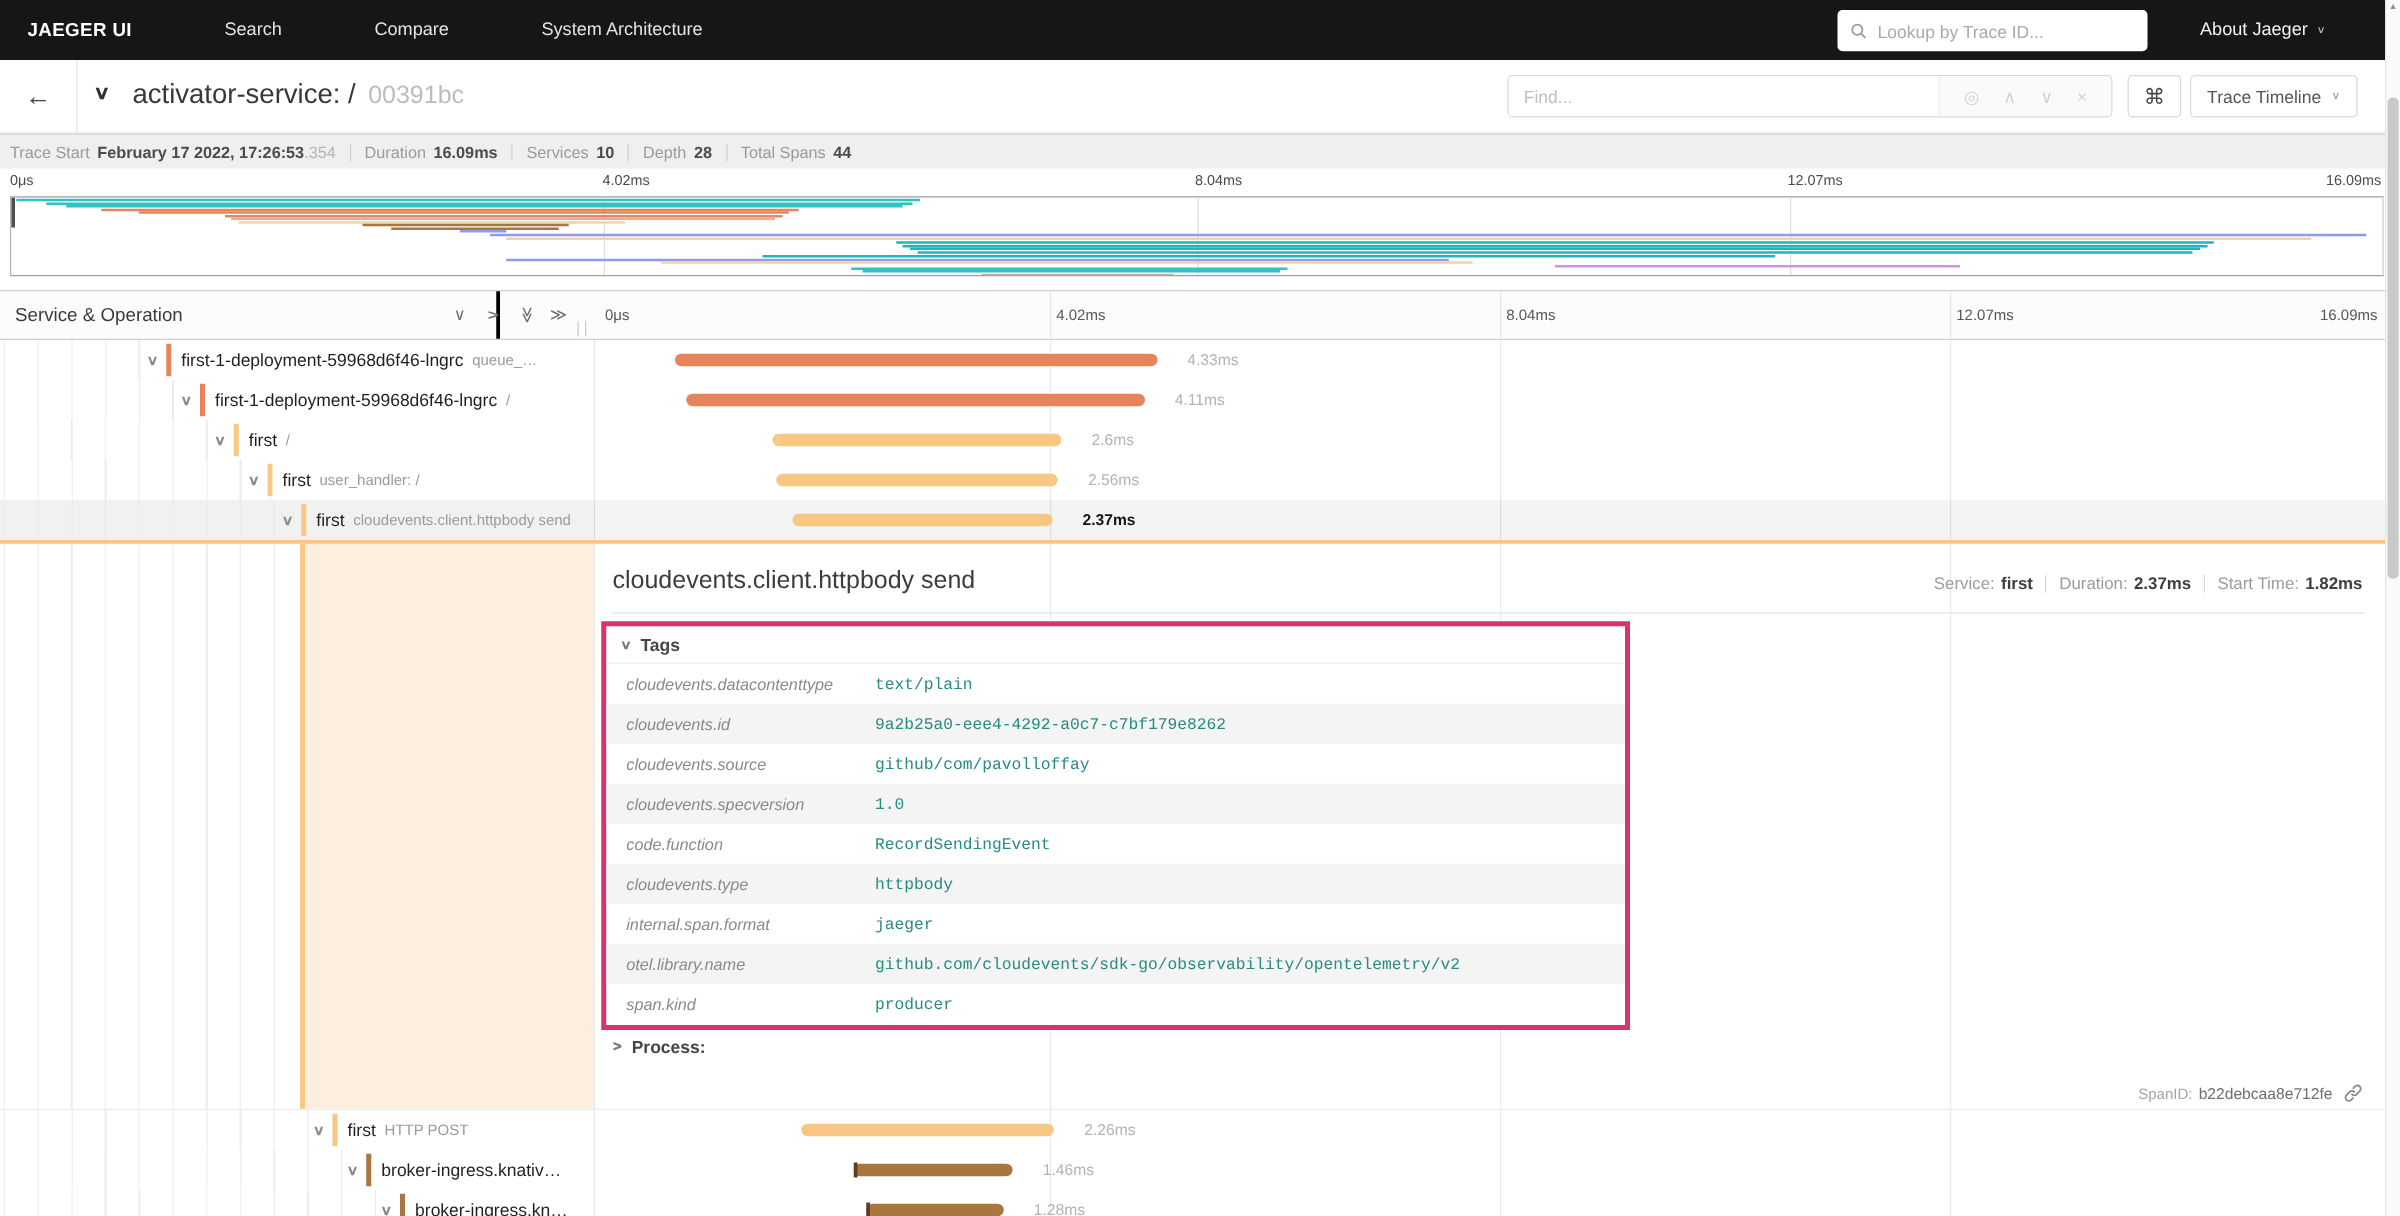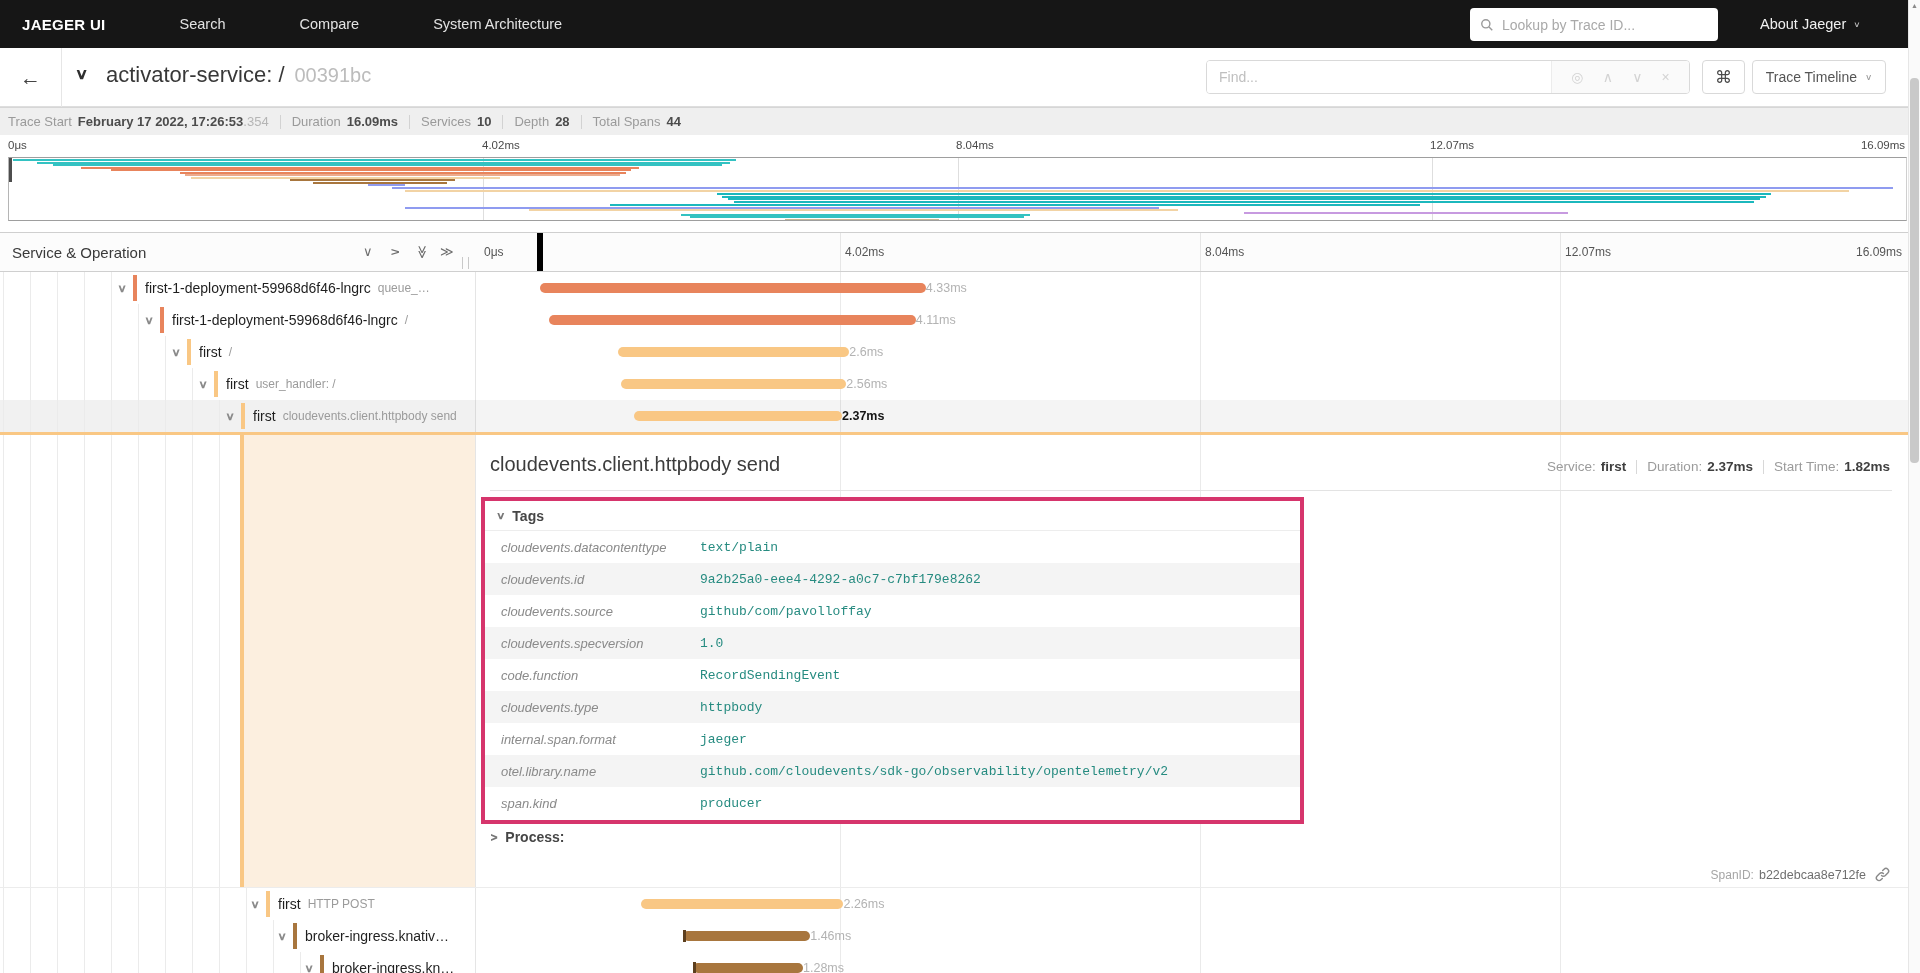--- a/index.html
+++ b/index.html
@@ -59,21 +59,21 @@
   .mm-canvas { position:absolute; left:8px; top:157px; width:1899px; height:64px; background:#fff;
     border-top:1px solid #9e9e9e; border-bottom:1px solid #9e9e9e; border-left:1px solid #b5b5b5;
     border-right:1px solid #cfcfcf; overflow:hidden; cursor:crosshair; }
   .mm-scrub { position:absolute; left:0; top:0; width:3px; height:24px; background:#4d4d4d; }
   .mm-grid { position:absolute; top:0; bottom:0; width:1px; background:#dedede; }
   .mm-bar { position:absolute; height:2.4px; }
 
   
   .ghead { position:absolute; left:0; top:232px; width:1920px; height:40px; background:#fcfcfc;
     border-top:1px solid #cfcfcf; border-bottom:1px solid #cfcfcf; }
-  .ghead-left { position:absolute; left:0; top:0; width:543px; height:100%; border-right:6px solid #000000; }
+  .ghead-left { position:absolute; left:0; top:0; width:400px; height:100%; border-right:3px solid #000000; }
   .ghead-title { position:absolute; left:12px; top:11px; font-size:15px; color:#3a3a3a; }
   .gh-ic { position:absolute; top:12px; font-size:13px; color:#6e6e6e; cursor:pointer; line-height:14px; }
   .gh-handle { position:absolute; left:462px; top:24px; width:7px; height:12px; cursor:col-resize;
     border-left:1.5px solid #c9c9c9; border-right:1.5px solid #c9c9c9; }
   .ghead-right { position:absolute; left:475px; right:0; top:0; height:100%; }
   .gh-line { position:absolute; top:0; bottom:0; width:1px; background:#e6e6e6; }
   .gh-tick { position:absolute; top:12px; font-size:12px; color:#555; }
 
   
   .rows-section { position:absolute; left:0; top:272px; width:1920px; height:701px; background:#fff; overflow:hidden; }
@@ -86,21 +86,21 @@
     background-image:repeating-linear-gradient(to right, #ebebeb 0 1px, transparent 1px 27px);
     background-position:3px 0; }
   .chev-btn { position:relative; font-size:11px; color:#8a8a8a; font-weight:bold; transform:scaleX(1.2);
     cursor:pointer; }
   .cbar { width:4px; height:26px; margin-left:7px; flex:none; }
   .svc { font-size:14px; color:#1f1f1f; margin-left:8px; white-space:nowrap; }
   .op  { font-size:12px; color:#9b9b9b; margin-left:7px; white-space:nowrap; }
   .row-timeline { position:relative; flex:1; height:100%; }
   .bar { position:absolute; top:11px; height:10px; border-radius:5px; cursor:pointer; }
   .bar .tick { position:absolute; left:0; top:-1px; width:3px; height:12px; background:#5d3f1e; }
-  .dur { position:absolute; top:9px; font-size:12.5px; color:#b3b3b3; padding-left:0; white-space:nowrap; }
+  .dur { position:absolute; top:9px; font-size:12.5px; color:#b3b3b3; padding-left:24px; white-space:nowrap; }
   .row.selected .row-name { background:#f1f1f1; }
   .row.selected .row-timeline { background:rgba(0,0,0,.045); }
   .row.selected .dur { color:#141414; font-weight:bold; }
 
   .orange-divider { position:relative; height:3px; width:100%; z-index:2; }
 
   
   .detail { position:relative; height:453px; display:flex; z-index:1; border-bottom:1px solid #ececec; }
   .detail-left { position:relative; width:475px; flex:none; }
   .detail-left .guides { width:240px; }

